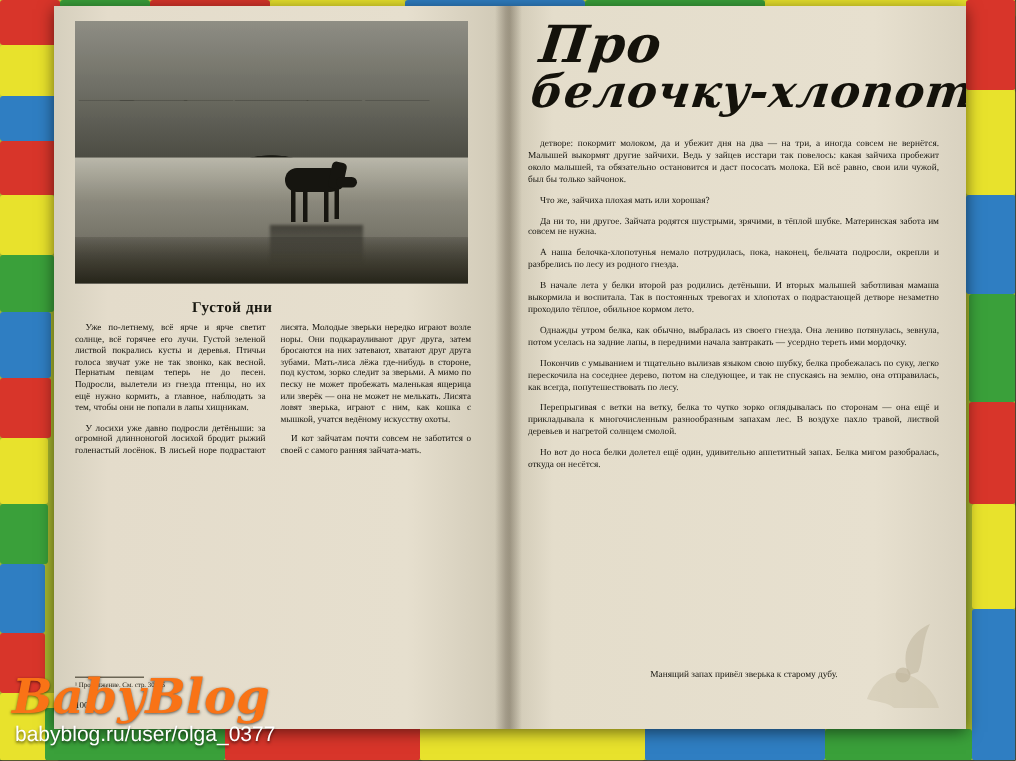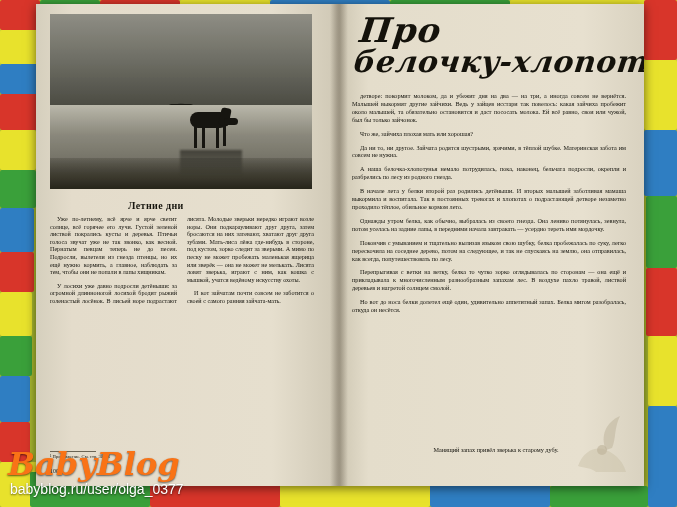--- a/index.html
+++ b/index.html
@@ -295,21 +295,21 @@
           <div class="body"></div>
             <div class="neck"></div>
             <div class="head"></div>
           <div class="l1"></div>
             <div class="l2"></div>
             <div class="l3"></div>
             <div class="l4"></div>
         </div>
       </div>
 
-      <div class="lp-title">Летние дни</div>
+      <div class="lp-title">Густой дни</div>
 
       <div class="lp-cols">
         <p>Уже по-летнему, всё ярче и ярче светит солнце, всё горячее его лучи. Густой зеленой листвой покрались кусты и деревья. Птичьи голоса звучат уже не так звонко, как весной. Пернатым певцам теперь не до песен. Подросли, вылетели из гнезда птенцы, но их ещё нужно кормить, а главное, наблюдать за тем, чтобы они не попали в лапы хищникам.</p>
         <p>У лосихи уже давно подросли детёныши: за огромной длинноногой лосихой бродит рыжий голенастый лосёнок. В лисьей норе подрастают лисята. Молодые зверьки нередко играют возле норы. Они подкарауливают друг друга, затем бросаются на них затевают, хватают друг друга зубами. Мать-лиса лёжа где-нибудь в стороне, под кустом, зорко следит за зверьми. А мимо по песку не может пробежать маленькая ящерица или зверёк — она не может не мелькать. Лисята ловят зверька, играют с ним, как кошка с мышкой, учатся ведёному искусству охоты.</p>
         <p>И кот зайчатам почти совсем не заботится о своей с самого ранняя зайчата-мать.</p>
       </div>
 
       <div class="footnote">
         <div class="rule"></div>
         <span>¹ Продолжение. См. стр. 30, 76</span>

